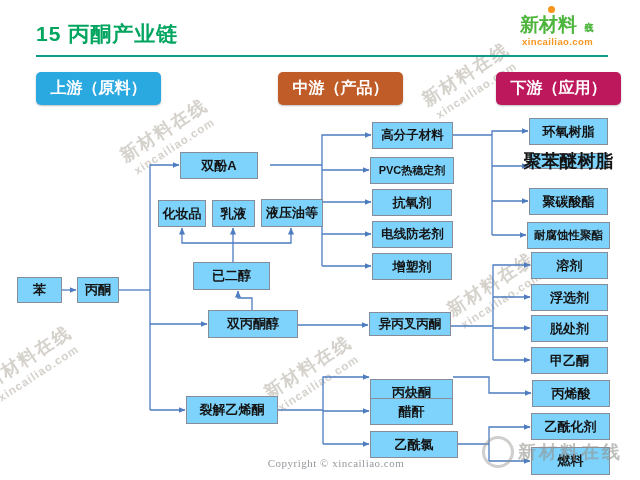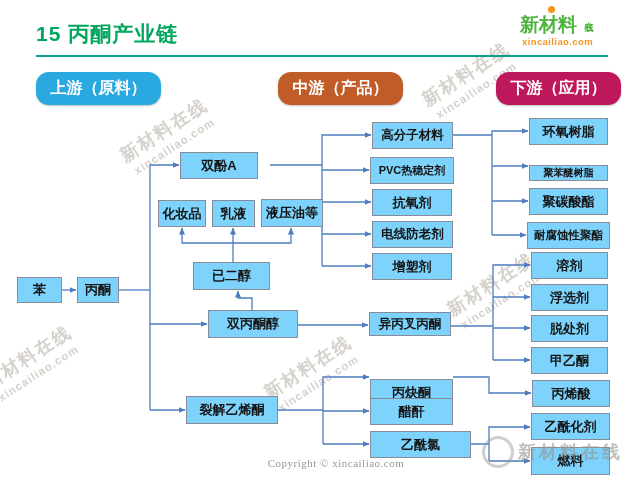--- a/index.html
+++ b/index.html
@@ -13,21 +13,21 @@
   }
   .title-underline{position:absolute;left:36px;top:55px;width:572px;height:2px;z-index:2;}
   .logo{position:absolute;left:520px;top:5px;width:100px;z-index:2;}
   .logo-dot{position:absolute;left:28px;top:1px;width:7px;height:7px;border-radius:50%;}
   .logo-main{margin-top:10px;font-weight:bold;font-size:19px;line-height:20px;white-space:nowrap;}
   .logo-suffix{display:inline-block;writing-mode:vertical-rl;font-size:9px;font-weight:bold;
     letter-spacing:1px;vertical-align:top;margin-left:2px;height:20px;}
   .logo-domain{font-size:9.5px;font-weight:bold;letter-spacing:.4px;margin-top:1px;margin-left:2px;}
   
   .stage{
-    position:absolute;top:72px;width:125px;height:33px;border-radius:13px;color:#ffffff;
+    position:absolute;top:72px;width:125px;height:33px;border-radius:5px;color:#ffffff;
     font-weight:bold;font-size:16px;display:flex;align-items:center;justify-content:center;
     white-space:nowrap;z-index:2;box-shadow:0 1px 2px rgba(0,0,0,.25);
   }
   
   .node{
     position:absolute;background:#7dd3fc;display:flex;align-items:center;justify-content:center;
     font-weight:bold;color:#141414;box-sizing:border-box;white-space:nowrap;z-index:2;
   }
   #wires{position:absolute;left:0;top:0;z-index:1;}
   
@@ -101,23 +101,23 @@
     <div class="node" style="left: 208px; top: 310px; width: 90px; height: 28px; font-size: 13px; border: 1.5px solid rgb(134, 141, 153);">双丙酮醇</div>
     <div class="node" style="left: 186px; top: 396px; width: 92px; height: 28px; font-size: 13px; border: 1.5px solid rgb(134, 141, 153);">裂解乙烯酮</div>
     <div class="node" style="left: 372px; top: 122px; width: 81px; height: 27px; font-size: 12.5px; border: 1.5px solid rgb(134, 141, 153);">高分子材料</div>
     <div class="node" style="left: 370px; top: 157px; width: 84px; height: 27px; font-size: 11px; border: 1.5px solid rgb(134, 141, 153);">PVC热稳定剂</div>
     <div class="node" style="left: 372px; top: 189px; width: 80px; height: 27px; font-size: 13px; border: 1.5px solid rgb(134, 141, 153);">抗氧剂</div>
     <div class="node" style="left: 372px; top: 221px; width: 81px; height: 27px; font-size: 12.5px; border: 1.5px solid rgb(134, 141, 153);">电线防老剂</div>
     <div class="node" style="left: 372px; top: 253px; width: 80px; height: 27px; font-size: 13px; border: 1.5px solid rgb(134, 141, 153);">增塑剂</div>
     <div class="node" style="left: 369px; top: 312px; width: 82px; height: 24px; font-size: 12.5px; border: 1.5px solid rgb(134, 141, 153);">异丙叉丙酮</div>
     <div class="node" style="left: 370px; top: 379px; width: 83px; height: 27px; font-size: 13px; border: 1.5px solid rgb(134, 141, 153);">丙炔酮</div>
     <div class="node" style="left: 370px; top: 398px; width: 83px; height: 27px; font-size: 13px; border: 1.5px solid rgb(134, 141, 153);">醋酐</div>
-    <div class="node" style="left: 370px; top: 431px; width: 101px; height: 27px; font-size: 13px; border: 1.5px solid rgb(134, 141, 153);">乙酰氯</div>
+    <div class="node" style="left: 370px; top: 431px; width: 88px; height: 27px; font-size: 13px; border: 1.5px solid rgb(134, 141, 153);">乙酰氯</div>
     <div class="node" style="left: 529px; top: 118px; width: 79px; height: 27px; font-size: 13px; border: 1.5px solid rgb(134, 141, 153);">环氧树脂</div>
-    <div class="node" style="left: 529px; top: 153px; width: 79px; height: 16px; font-size: 10px; border: 1.5px solid rgb(134, 141, 153); margin-top: 12px;">聚苯醚树脂</div>
+    <div class="node" style="left: 529px; top: 153px; width: 79px; height: 16px; font-size: 18px; border: 1.5px solid rgb(134, 141, 153);">聚苯醚树脂</div>
     <div class="node" style="left: 529px; top: 188px; width: 79px; height: 27px; font-size: 13px; border: 1.5px solid rgb(134, 141, 153);">聚碳酸酯</div>
     <div class="node" style="left: 527px; top: 222px; width: 83px; height: 27px; font-size: 11.5px; border: 1.5px solid rgb(134, 141, 153);">耐腐蚀性聚酯</div>
     <div class="node" style="left: 531px; top: 252px; width: 77px; height: 27px; font-size: 13px; border: 1.5px solid rgb(134, 141, 153);">溶剂</div>
     <div class="node" style="left: 531px; top: 284px; width: 77px; height: 27px; font-size: 13px; border: 1.5px solid rgb(134, 141, 153);">浮选剂</div>
     <div class="node" style="left: 531px; top: 315px; width: 77px; height: 27px; font-size: 13px; border: 1.5px solid rgb(134, 141, 153); text-align: center;">脱处剂</div>
     <div class="node" style="left: 531px; top: 347px; width: 77px; height: 27px; font-size: 13px; border: 1.5px solid rgb(134, 141, 153);">甲乙酮</div>
     <div class="node" style="left: 532px; top: 380px; width: 78px; height: 27px; font-size: 13px; border: 1.5px solid rgb(134, 141, 153);">丙烯酸</div>
     <div class="node" style="left: 531px; top: 413px; width: 79px; height: 27px; font-size: 13px; border: 1.5px solid rgb(134, 141, 153);">乙酰化剂</div>
     <div class="node" style="left: 531px; top: 447px; width: 79px; height: 28px; font-size: 13px; border: 1.5px solid rgb(134, 141, 153);">燃料</div>
     <svg id="wires" width="640" height="480">

